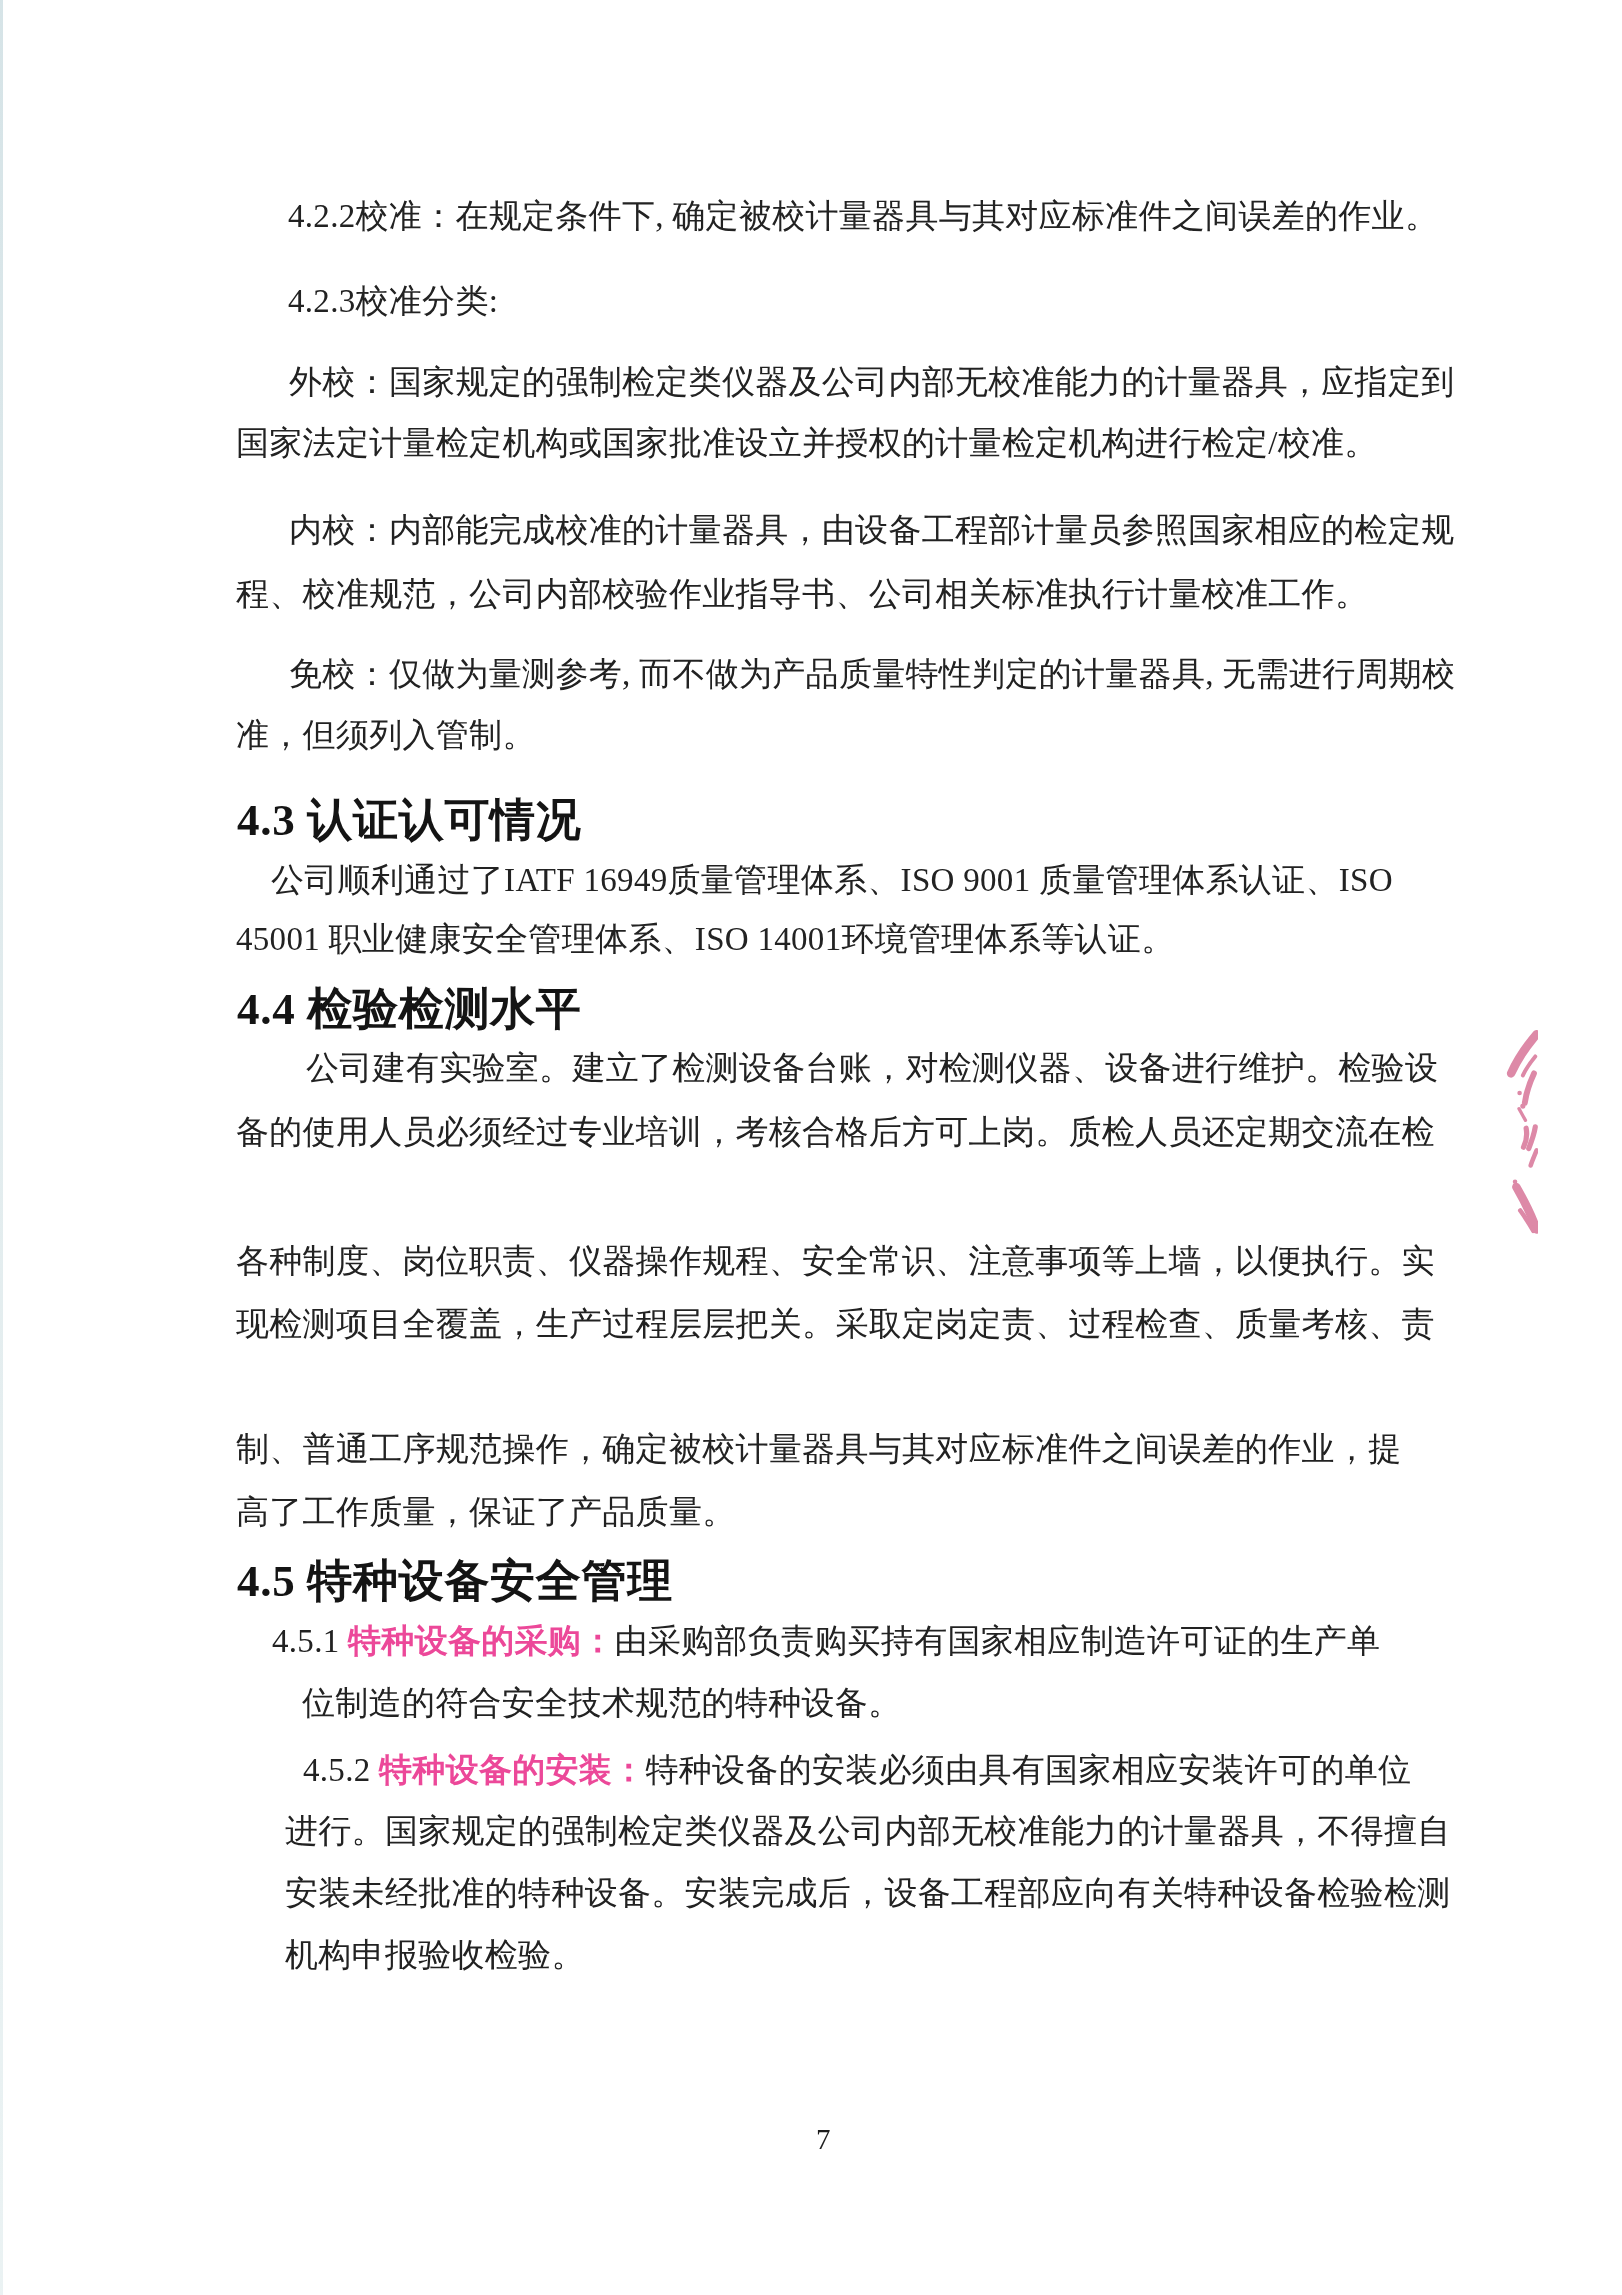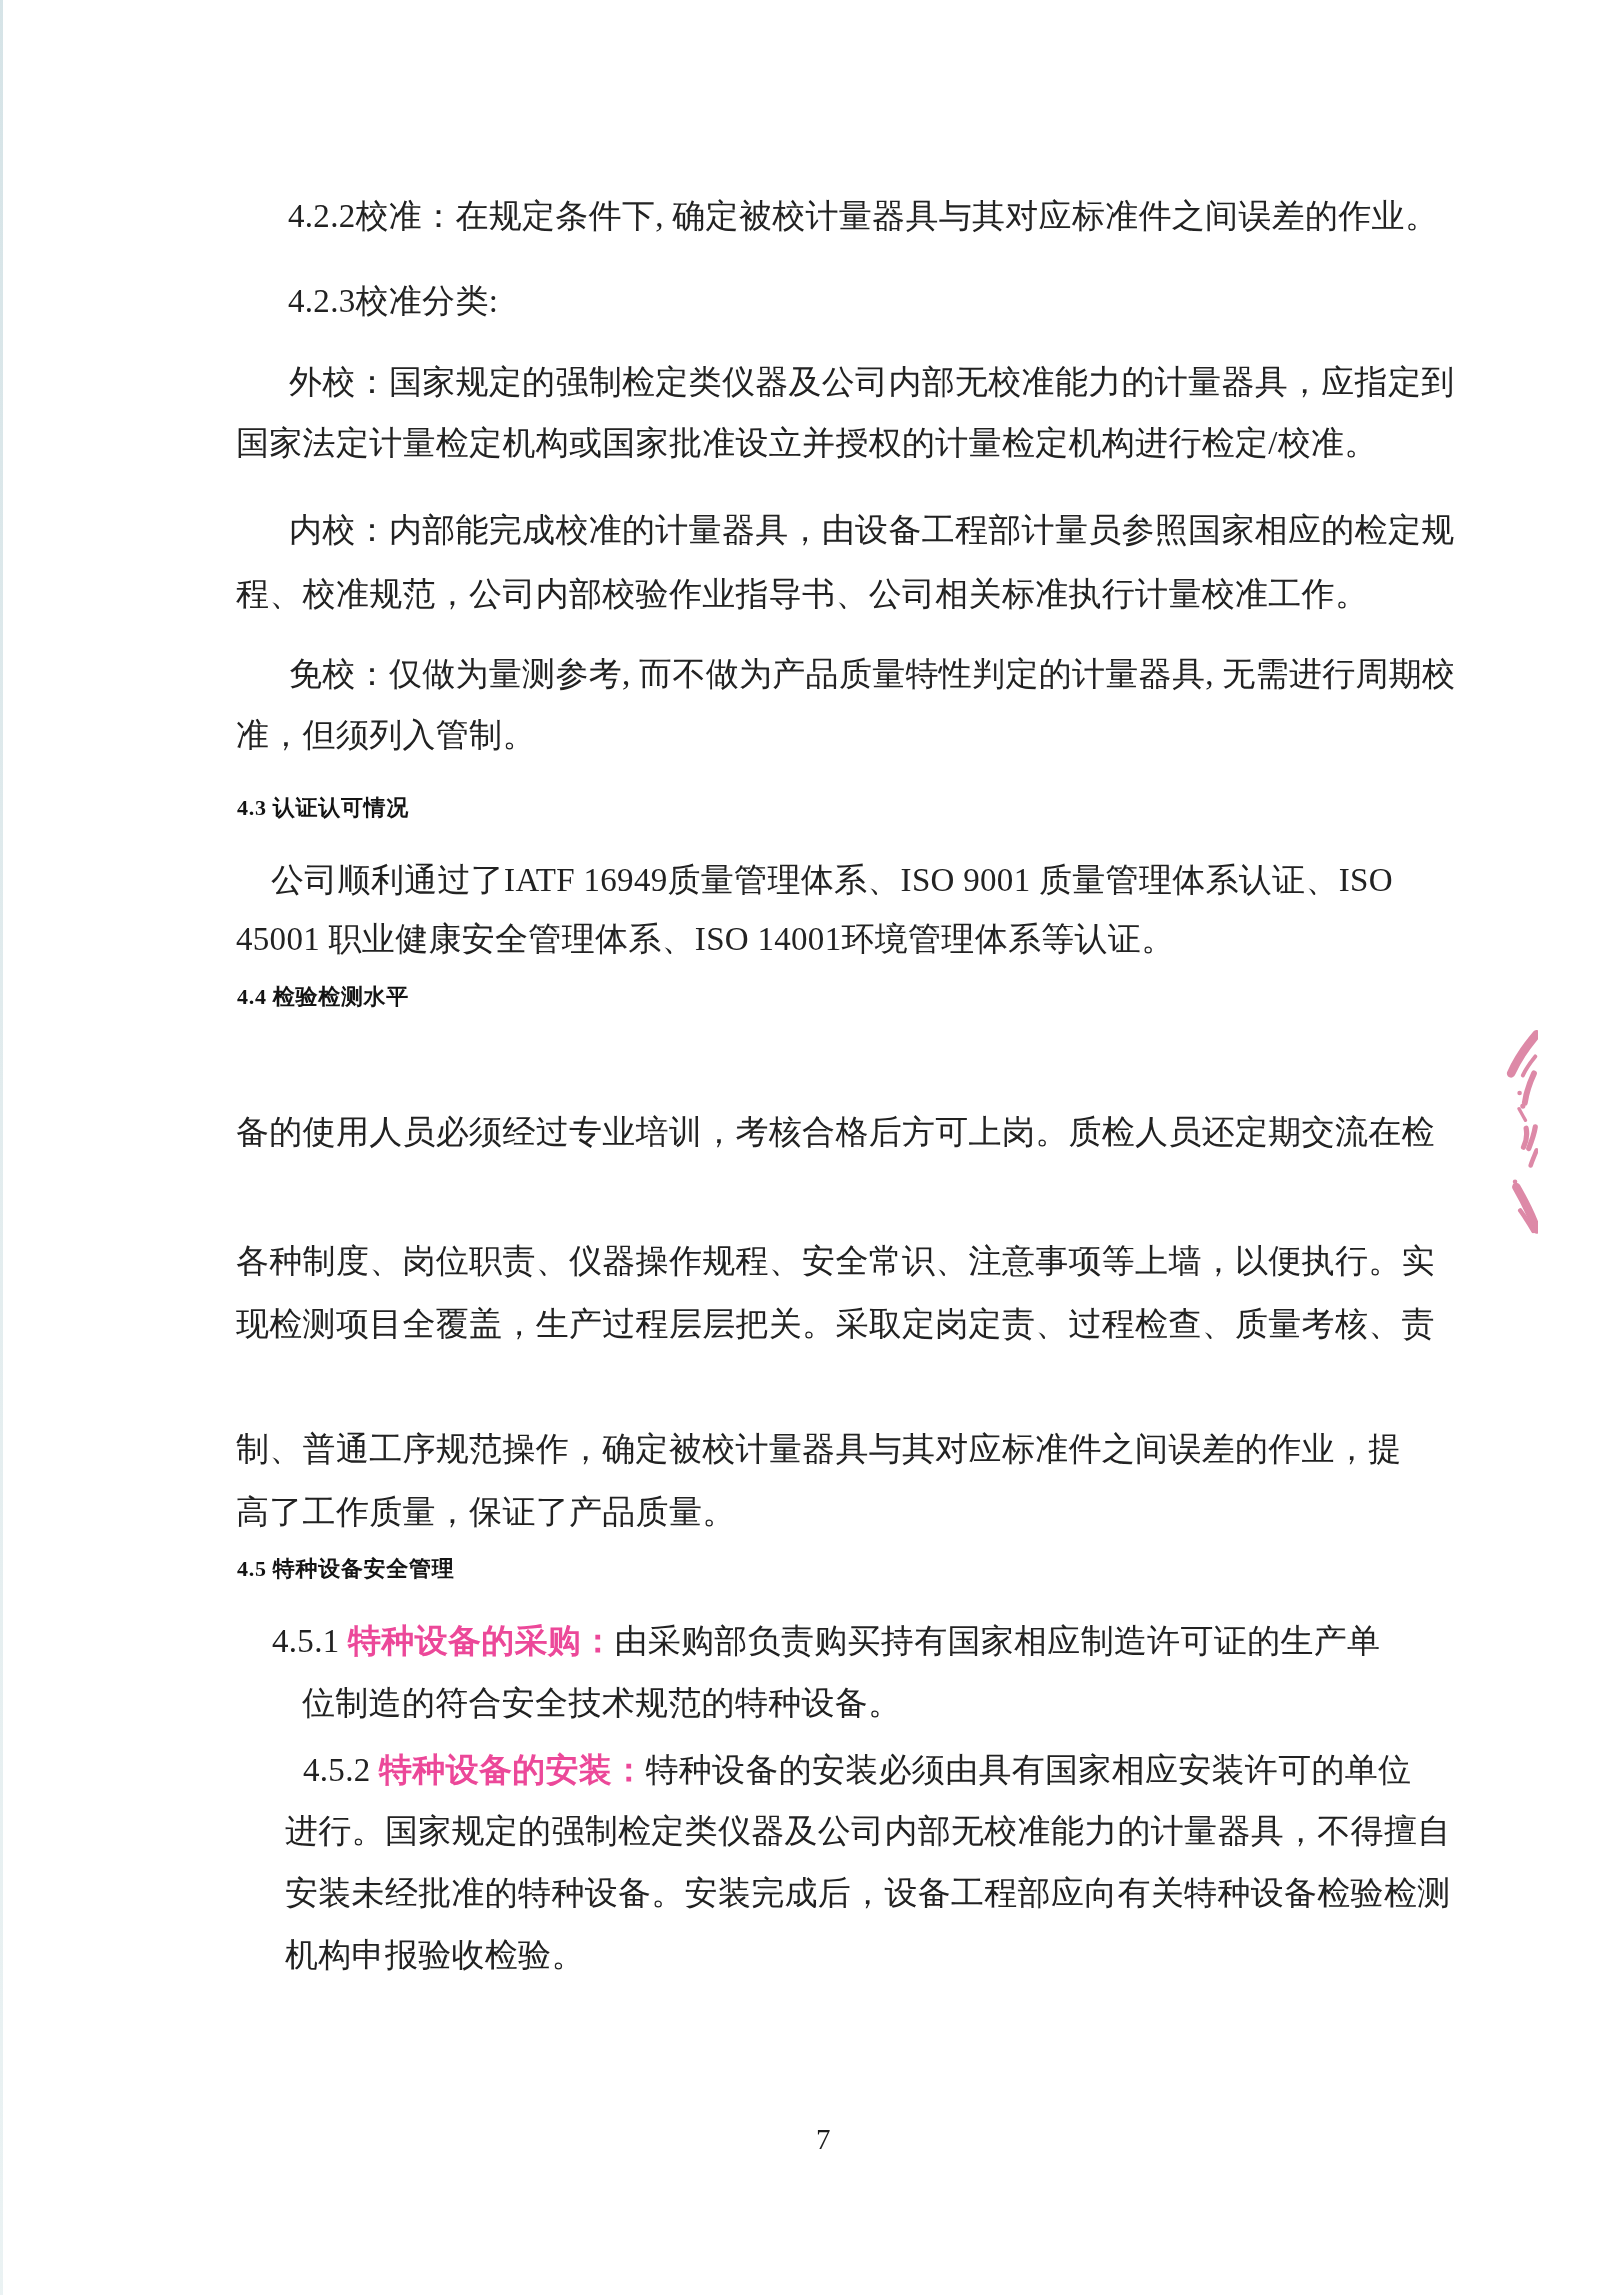--- a/index.html
+++ b/index.html
@@ -28,21 +28,21 @@
   .line {
     position: absolute;
     font-size: 33px;
     line-height: 1.1;
     white-space: nowrap;
     letter-spacing: 0.3px;
     color: #222222;
   }
   .heading {
     font-weight: bold;
-    font-size: 22px;
+    font-size: 45px;
     letter-spacing: 0.7px;
     color: #141414;
   }
   .bold { font-weight: bold; color: #ec4899; }
   .pagenum {
     position: absolute;
     top: 2123px;
     left: 0;
     width: 1623px;
     text-align: center;
@@ -74,20 +74,21 @@
   <div class="line" style="top:512px;left:289px">内校：内部能完成校准的计量器具，由设备工程部计量员参照国家相应的检定规</div>
   <div class="line" style="top:576px;left:236px">程、校准规范，公司内部校验作业指导书、公司相关标准执行计量校准工作。</div>
   <div class="line" style="top:656px;left:289px">免校：仅做为量测参考, 而不做为产品质量特性判定的计量器具, 无需进行周期校</div>
   <div class="line" style="top:717px;left:236px">准，但须列入管制。</div>
 
   <div class="line heading" style="top:796px;left:237px">4.3 认证认可情况</div>
   <div class="line" style="top:862px;left:271px">公司顺利通过了IATF 16949质量管理体系、ISO 9001 质量管理体系认证、ISO</div>
   <div class="line" style="top:921px;left:236px">45001 职业健康安全管理体系、ISO 14001环境管理体系等认证。</div>
 
   <div class="line heading" style="top:985px;left:237px">4.4 检验检测水平</div>
+  <div class="line" style="top:1050px;left:306px">公司建有实验室。建立了检测设备台账，对检测仪器、设备进行维护。检验设</div>
   <div class="line" style="top:1114px;left:236px">备的使用人员必须经过专业培训，考核合格后方可上岗。质检人员还定期交流在检</div>
   <div class="line" style="top:1243px;left:236px">各种制度、岗位职责、仪器操作规程、安全常识、注意事项等上墙，以便执行。实</div>
   <div class="line" style="top:1306px;left:236px">现检测项目全覆盖，生产过程层层把关。采取定岗定责、过程检查、质量考核、责</div>
   <div class="line" style="top:1431px;left:236px">制、普通工序规范操作，确定被校计量器具与其对应标准件之间误差的作业，提</div>
   <div class="line" style="top:1494px;left:236px">高了工作质量，保证了产品质量。</div>
 
   <div class="line heading" style="top:1557px;left:237px">4.5 特种设备安全管理</div>
 
   <div class="line" style="top:1623px;left:272px"><span>4.5.1 </span><span class="bold">特种设备的采购：</span><span>由采购部负责购买持有国家相应制造许可证的生产单</span></div>
   <div class="line" style="top:1685px;left:302px">位制造的符合安全技术规范的特种设备。</div>

